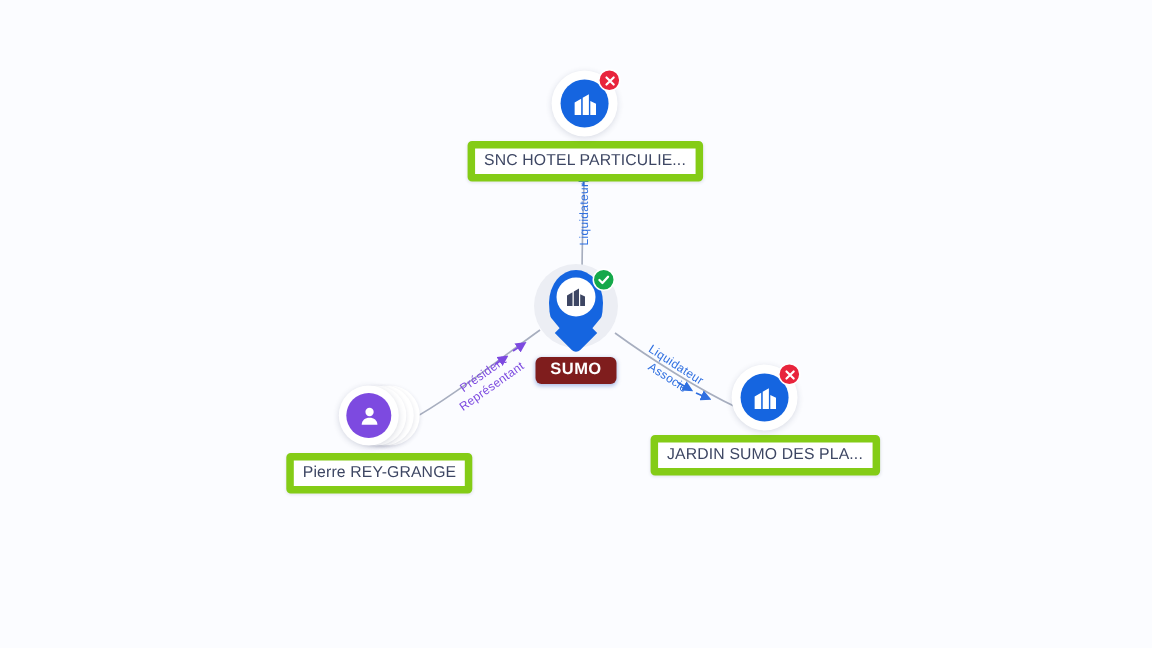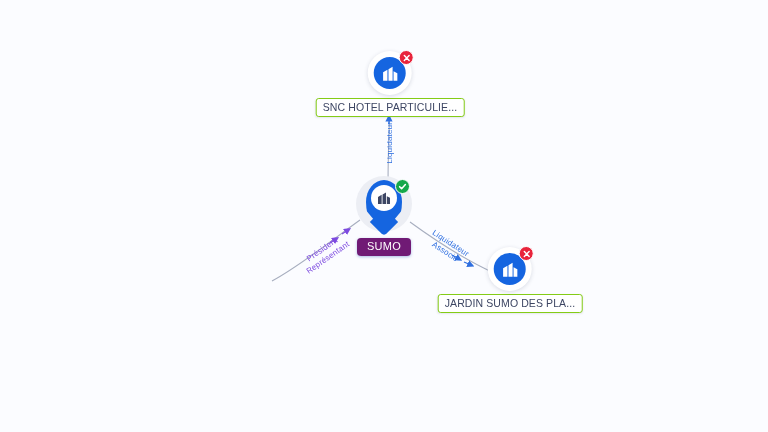--- a/index.html
+++ b/index.html
@@ -36,21 +36,21 @@
     position: absolute;
     transform: translate(-50%, -50%);
     display: flex;
     flex-direction: column;
     align-items: center;
   }
 
   .node-label {
     margin-top: 3px;
     background: #ffffff;
-    border: 1px solid #84cc16;
+    border: 5px solid #84cc16;
     border-radius: 3px;
     padding: 2px 6px 3px 6px;
     font-size: 10.5px;
     line-height: 12px;
     color: #3d4663;
     white-space: nowrap;
     box-shadow: 0 1px 2px rgba(40,50,90,0.10);
     letter-spacing: 0.1px;
   }
 
@@ -188,27 +188,27 @@
   .badge.red { background: #e8243c; }
   .badge.green { background: #14a84a; }
   .badge svg { display: block; }
 
   .badge-company { right: -2px; top: -1px; }
   .badge-pin { right: 10px; top: 3px; }
 
   
   .focus-chip {
     margin-top: -4px;
-    background: #701a75;
+    background: #7f1d1d;
     color: #ffffff;
     border-radius: 4px;
     padding: 2px 10px 3px 10px;
     font-size: 11px;
     line-height: 13px;
-    font-weight: normal;
+    font-weight: bold;
     letter-spacing: 0.3px;
     box-shadow: 0 1px 3px rgba(20,70,180,0.35);
     white-space: nowrap;
   }
 
   
   .edge-label {
     position: absolute;
     font-size: 8px;
     line-height: 9.5px;
@@ -292,20 +292,35 @@
       </div>
       <div class="badge green badge-pin">
         <svg width="9" height="9" viewBox="0 0 10 10">
           <path d="M1.8,5.2 L4,7.4 L8.2,2.8" stroke="#ffffff" stroke-width="1.7" fill="none" stroke-linecap="round" stroke-linejoin="round"></path>
         </svg>
       </div>
     </div>
     <div class="focus-chip">SUMO</div>
   </div>
 
+  <div class="node" style="left:253px; top:292px;">
+    <div class="stack-wrap">
+      <div class="stack-card c3"></div>
+      <div class="stack-card c2"></div>
+      <div class="stack-card c1"></div>
+      <div class="stack-front"></div>
+      <div class="person-disc">
+        <svg width="17" height="17" viewBox="0 0 24 24" fill="#ffffff">
+          <circle cx="12" cy="8" r="3.9"></circle>
+          <path d="M4.6 20c0-4.1 3.3-6.6 7.4-6.6s7.4 2.5 7.4 6.6H4.6z"></path>
+        </svg>
+      </div>
+    </div>
+    <div class="node-label">Pierre REY-GRANGE</div>
+  </div>
 
   <div class="node" style="left:510px; top:280px;">
     <div class="disc-wrap">
       <div class="disc-outer"></div>
       <div class="disc-inner">
         <svg width="19" height="19" viewBox="0 0 24 24" fill="#ffffff">
           <path d="M3 21V10.5l5.5-3.2V21H3zm6.8 0V6.6l5.2-3v17.4H9.8zm6.4 0V9.2L21 11.6V21h-4.8zM5 12.6h2v1.6H5v-1.6zm0 3h2v1.6H5v-1.6zm6.2-6.4h2v1.6h-2V9.2zm0 3.4h2v1.6h-2v-1.6zm0 3.4h2v1.6h-2V16zm6.6-2.8h1.8v1.6h-1.8v-1.6zm0 3.2h1.8v1.6h-1.8V16.4z"></path>
         </svg>
       </div>
       <div class="badge red badge-company">

